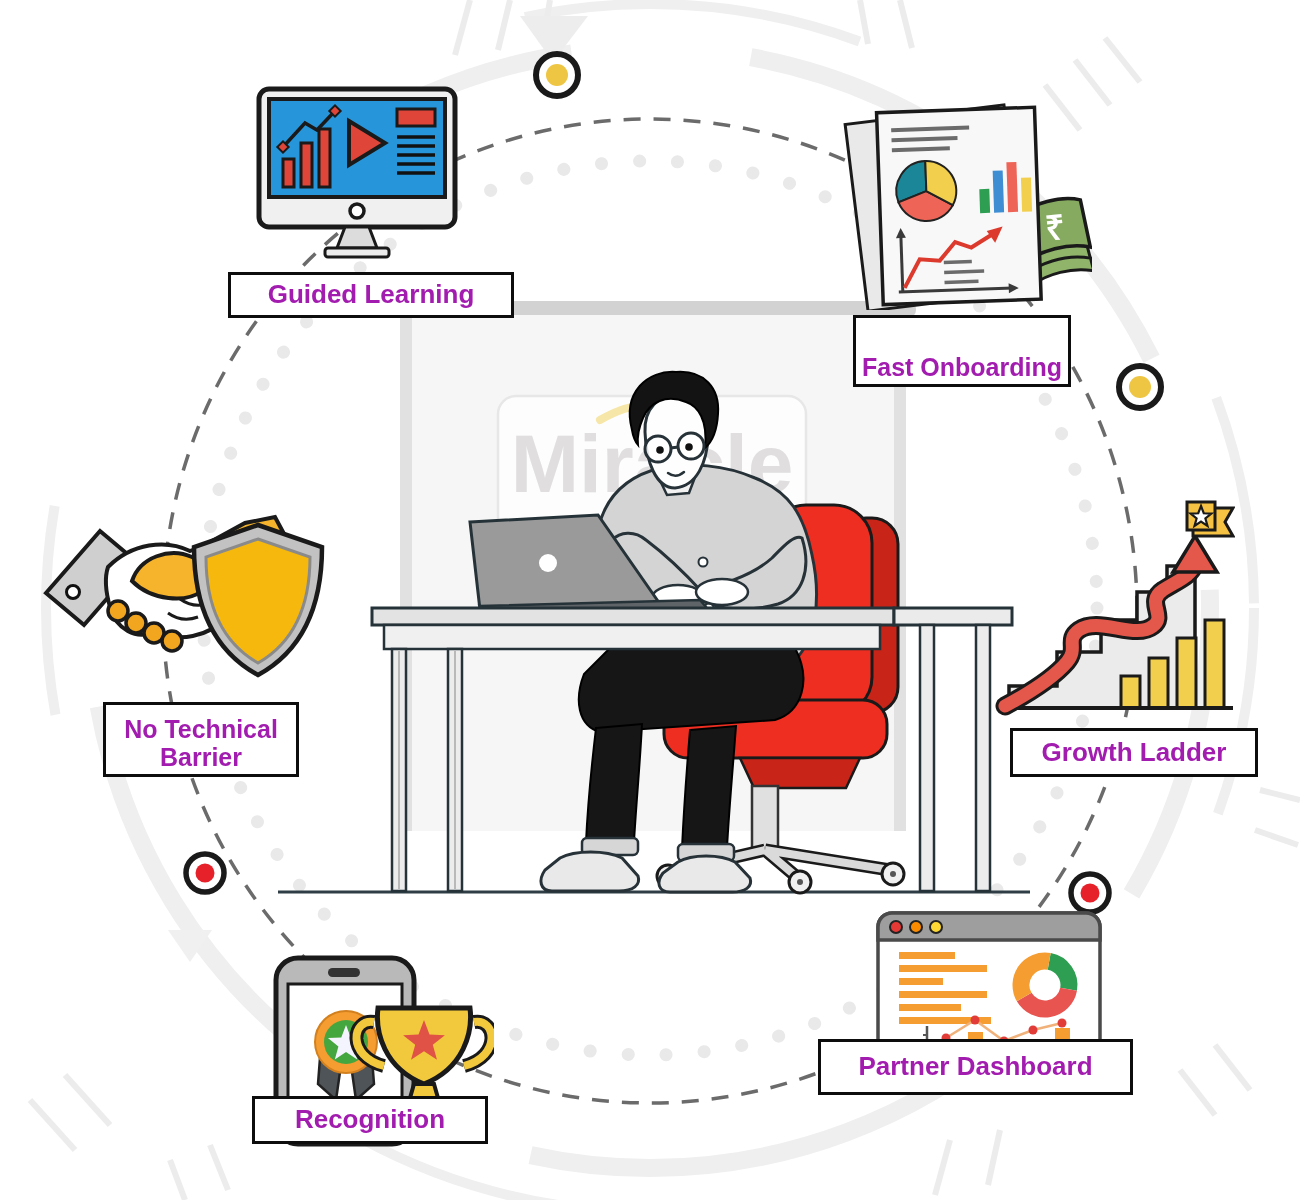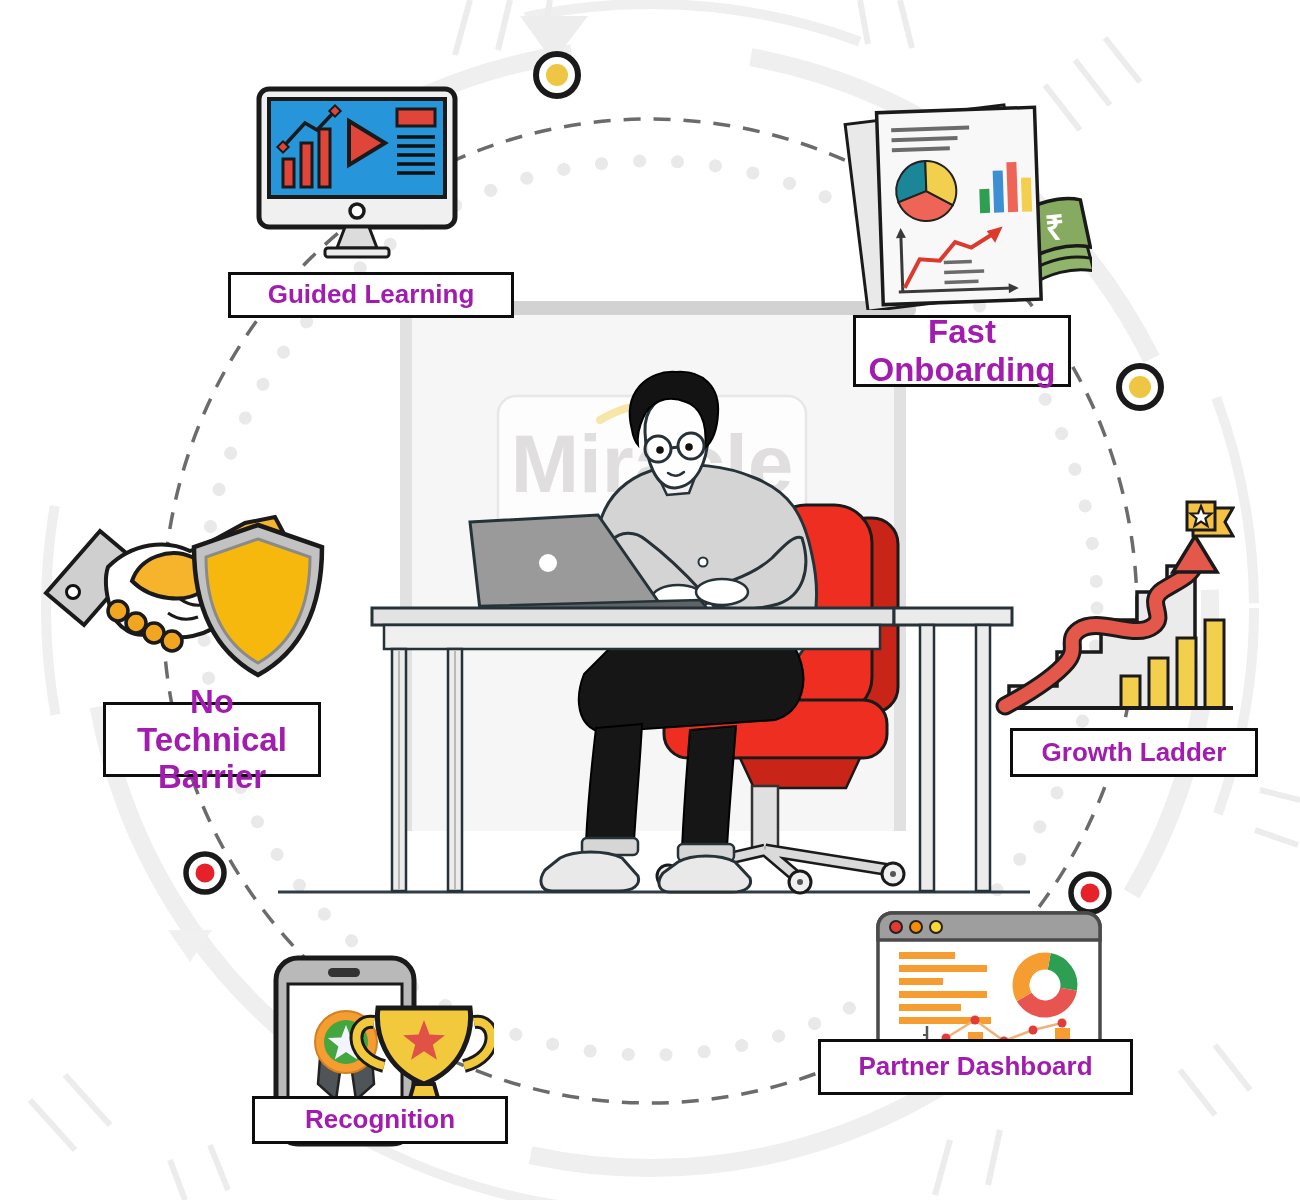--- a/index.html
+++ b/index.html
@@ -13,21 +13,21 @@
     background:#fff;
     border:3px solid var(--label-border,#0d0d0d);
     display:flex;align-items:center;justify-content:center;
     text-align:center;
     font-weight:bold;color:#a21caf;
     line-height:1.15;
     box-sizing:border-box;
     padding:2px 6px;
   }
   .lb-1line{font-size:26px;}
-  .lb-2line{font-size:33px;}
+  .lb-2line{font-size:25px;align-items:flex-end;}
 </style>
 </head>
 <body>
 
 <div id="stage">
 
   <svg class="bg" width="1300" height="1200" viewBox="0 0 1300 1200">
 
     <g stroke="#efefef" fill="none">
       <circle cx="650" cy="608" r="560" stroke-width="18" stroke-dasharray="300 180 520 240 420 600"></circle>
@@ -357,21 +357,21 @@
       <path d="M212 72 c22 -4 28 34 -10 44" fill="none" stroke="#1a1a1a" stroke-width="14"></path>
       <path d="M212 72 c22 -4 28 34 -10 44" fill="none" stroke="var(--trophy-yellow,#f2c93c)" stroke-width="8"></path>
       <path d="M116 58 h92 c3 24 -6 60 -46 76 c-40 -16 -49 -52 -46 -76 z" fill="var(--trophy-yellow,#f2c93c)" stroke="#1a1a1a" stroke-width="5"></path>
       <polygon transform="translate(162,92) scale(2.2)" fill="#e05246" points="0,-10 2.5,-3.4 9.5,-3.1 4,1.3 5.9,8.1 0,4.2 -5.9,8.1 -4,1.3 -9.5,-3.1 -2.5,-3.4"></polygon>
       <path d="M152 134 h20 l8 28 h-36 z" fill="var(--trophy-yellow,#f2c93c)" stroke="#1a1a1a" stroke-width="4"></path>
       <rect x="138" y="160" width="48" height="10" fill="var(--trophy-yellow,#f2c93c)" stroke="#1a1a1a" stroke-width="3.5"></rect>
       <rect x="128" y="170" width="68" height="22" fill="#9c6a14" stroke="#1a1a1a" stroke-width="4"></rect>
       <rect x="137" y="177" width="50" height="9" fill="#eceafb"></rect>
     </g>
   </svg>
-  <div class="label-box lb-1line" style="left:252px;top:1096px;width:256px;height:48px">
+  <div class="label-box lb-1line" style="left:252px;top:1096px;width:236px;height:48px">
     <span>Recognition</span>
   </div>
 
   <svg class="feature-icon" style="left:40px;top:495px" width="292" height="192" viewBox="0 0 292 192">
     <g>
 
       <polygon points="150,58 205,28 235,22 250,50 222,72 165,88" fill="#f6b42c" stroke="#1a1a1a" stroke-width="4"></polygon>
 
       <polygon points="6,98 60,36 98,68 44,130" fill="#cfcfcf" stroke="#1a1a1a" stroke-width="4"></polygon>
       <circle cx="33" cy="97" r="6.5" fill="#fff" stroke="#111" stroke-width="3"></circle>
@@ -387,17 +387,17 @@
           <circle cx="96" cy="128" r="10"></circle>
         <circle cx="114" cy="138" r="10"></circle>
           <circle cx="132" cy="146" r="10"></circle>
       </g>
     </g>
     <g>
       <path d="M218 30 L282 52 C 282 112 262 156 218 180 C 174 156 154 112 154 52 Z" fill="#c2c2c2" stroke="#1a1a1a" stroke-width="4.5"></path>
       <path d="M218 44 L270 62 C 270 112 253 148 218 168 C 183 148 166 112 166 62 Z" fill="var(--shield-yellow,#f7b80d)" stroke="#8a8a8a" stroke-width="3"></path>
     </g>
   </svg>
-  <div class="label-box lb-2line" style="left:103px;top:702px;width:218px;height:75px">
+  <div class="label-box lb-2line" style="left:103px;top:702px;width:196px;height:75px">
     <span>No Technical Barrier</span>
   </div>
 
 </div>
 
 </body></html>

